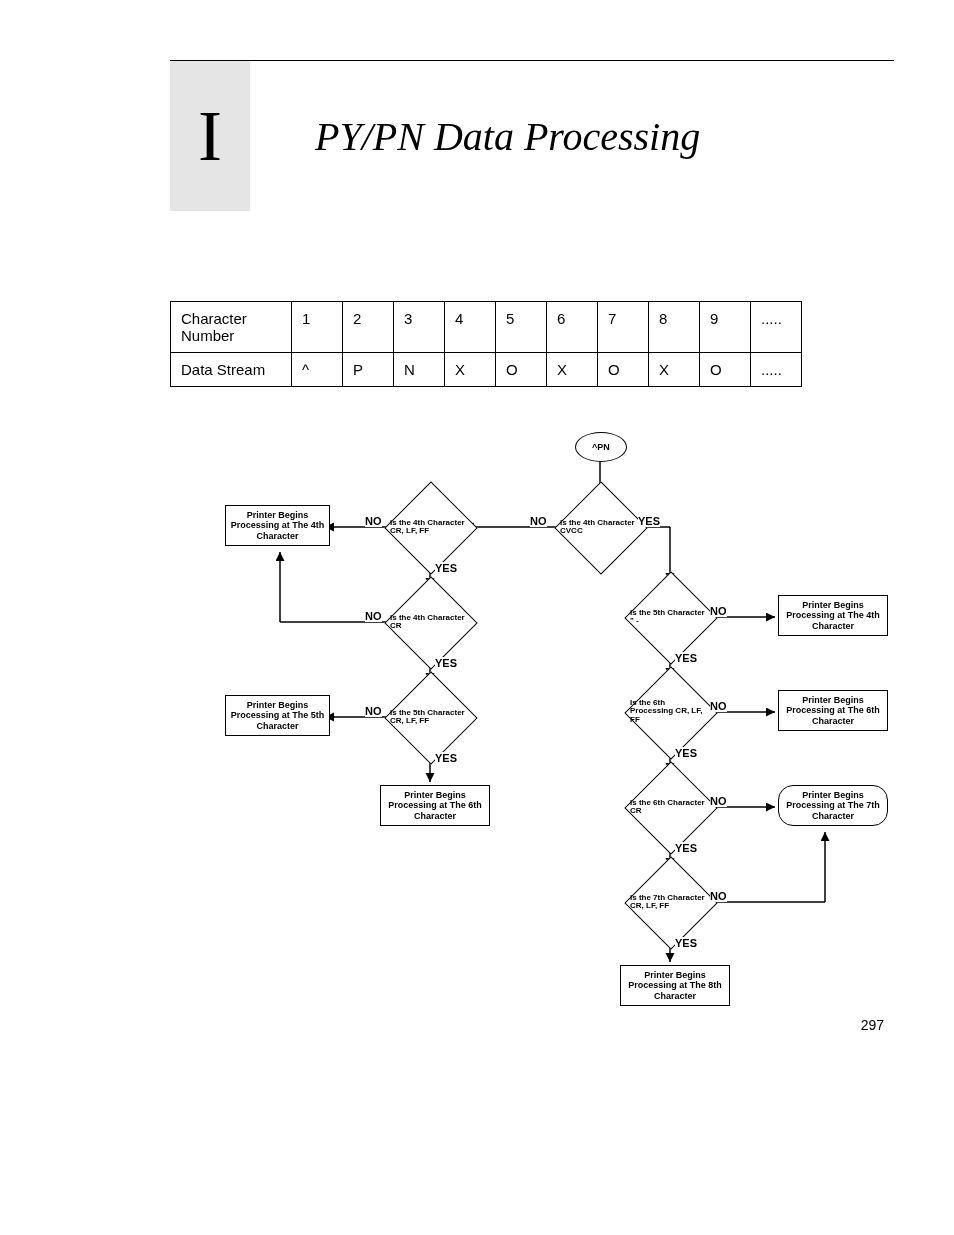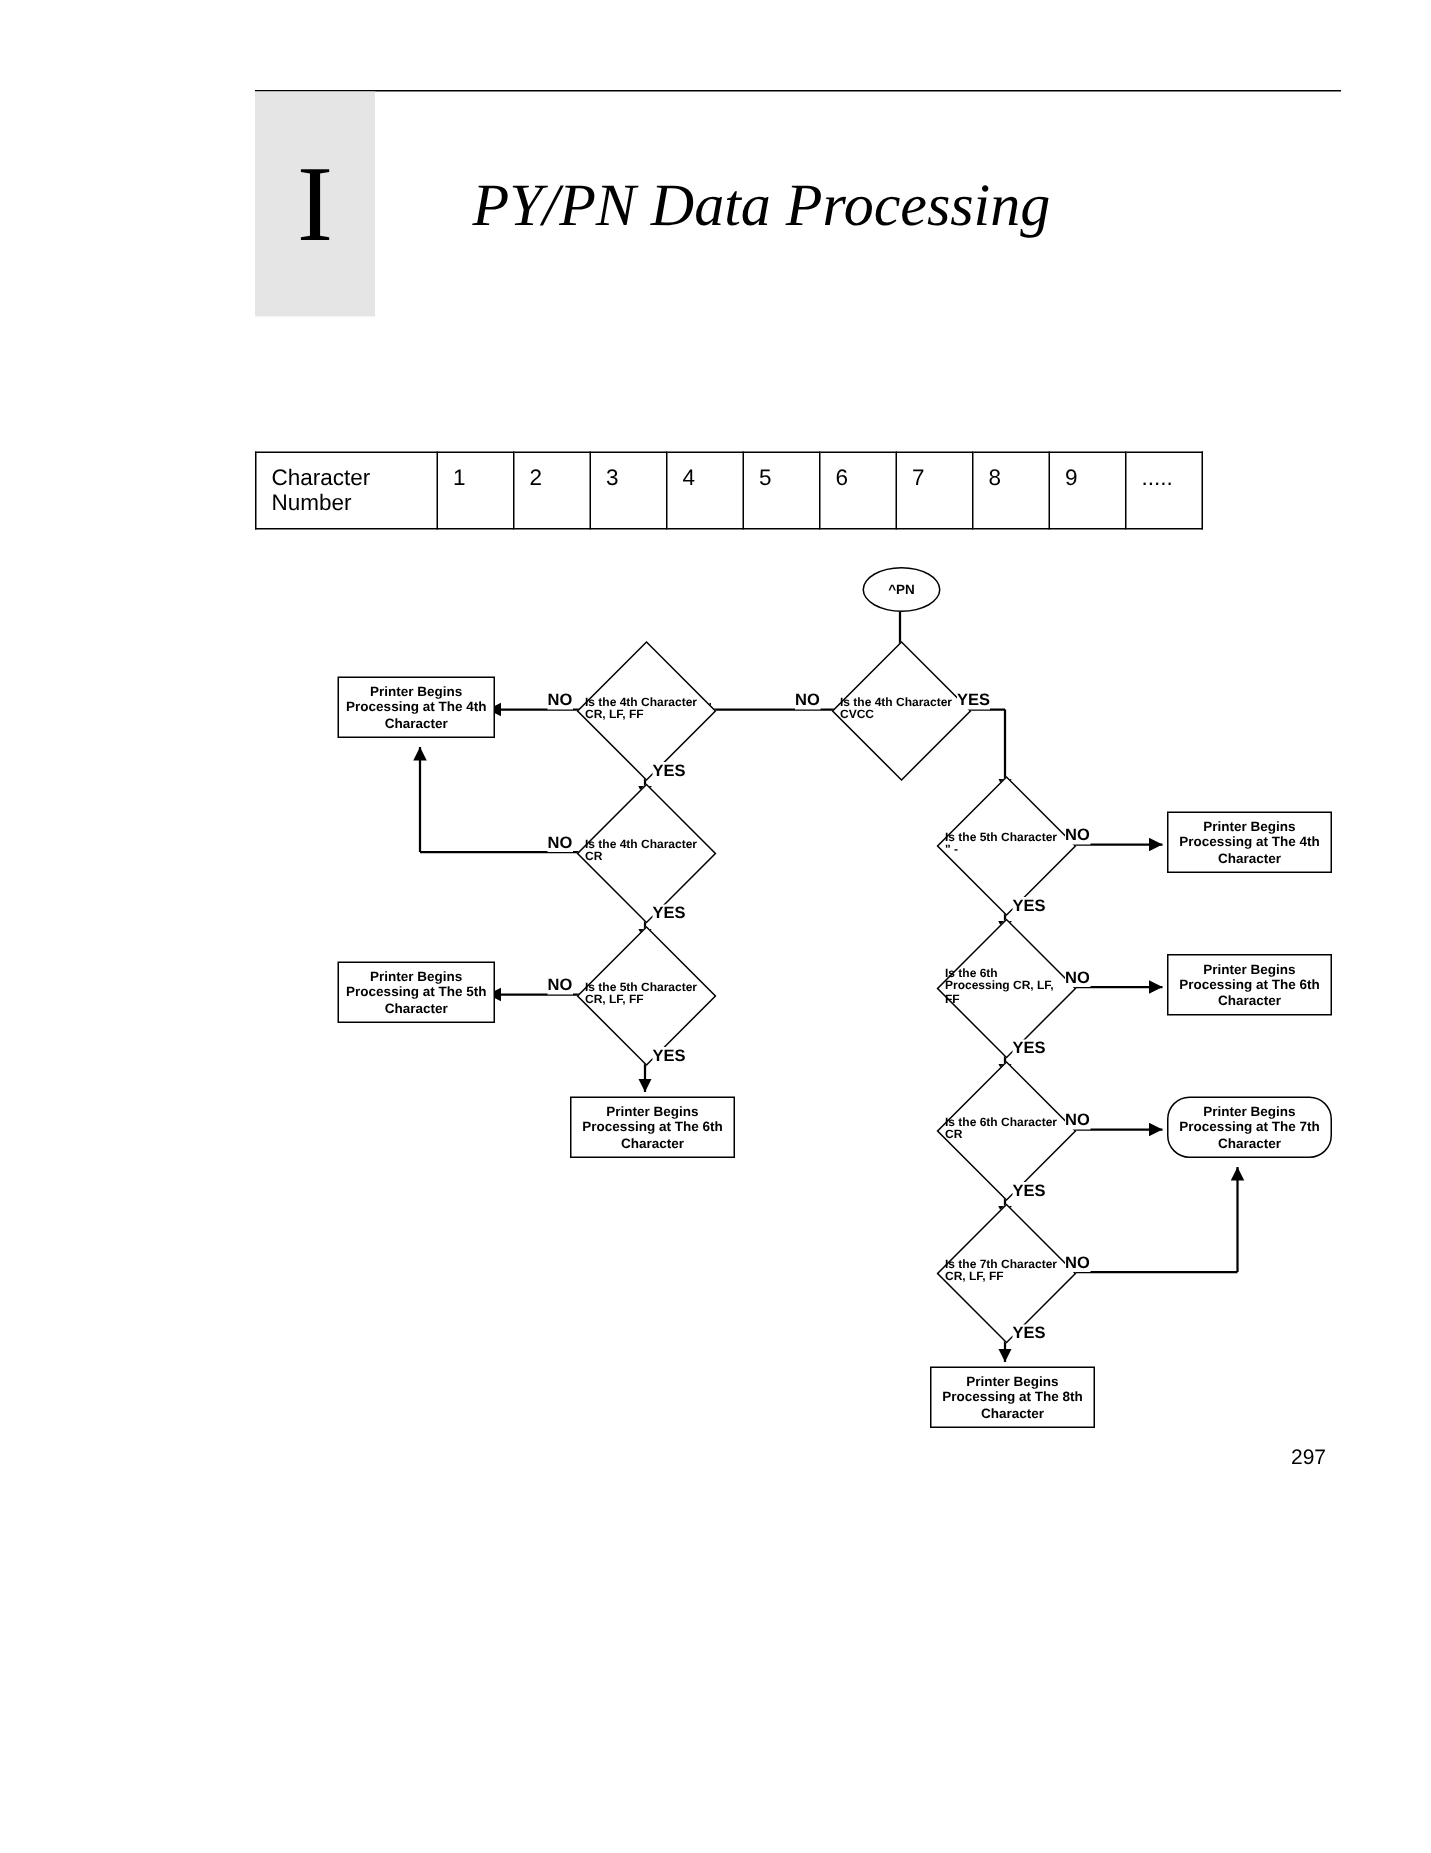--- a/index.html
+++ b/index.html
@@ -46,21 +46,21 @@
   .section-heading {
     font-size: 22px;
     font-weight: bold;
     border-bottom: 1px solid #000;
     padding-bottom: 6px;
     margin: 0 0 40px 110px;
   }
   table.data {
     border-collapse: collapse;
     margin-left: 110px;
-    margin-bottom: 20px;
+    margin-bottom: 40px;
     border-radius: 17px;
   }
   table.data td, table.data th {
     border: 1px solid #000;
     font-size: 15px;
     padding: 8px 10px;
     text-align: left;
     font-weight: normal;
     vertical-align: top;
     min-width: 30px;
@@ -154,20 +154,33 @@
       <td>2</td>
       <td>3</td>
       <td>4</td>
       <td>5</td>
       <td>6</td>
       <td>7</td>
       <td>8</td>
       <td>9</td>
       <td>.....</td>
     </tr>
+    <tr>
+      <td>Data Stream</td>
+      <td>^</td>
+      <td>P</td>
+      <td>N</td>
+      <td>X</td>
+      <td>O</td>
+      <td>X</td>
+      <td>O</td>
+      <td>X</td>
+      <td>O</td>
+      <td>.....</td>
+    </tr>
   </tbody>
     </table>
 
   <div class="flowchart">
 
     <svg class="lines" viewBox="0 0 760 580">
       <defs>
         <marker id="ah" markerWidth="8" markerHeight="8" refX="6" refY="3" orient="auto">
           <path d="M0,0 L6,3 L0,6 Z" fill="#000"></path>
         </marker>

